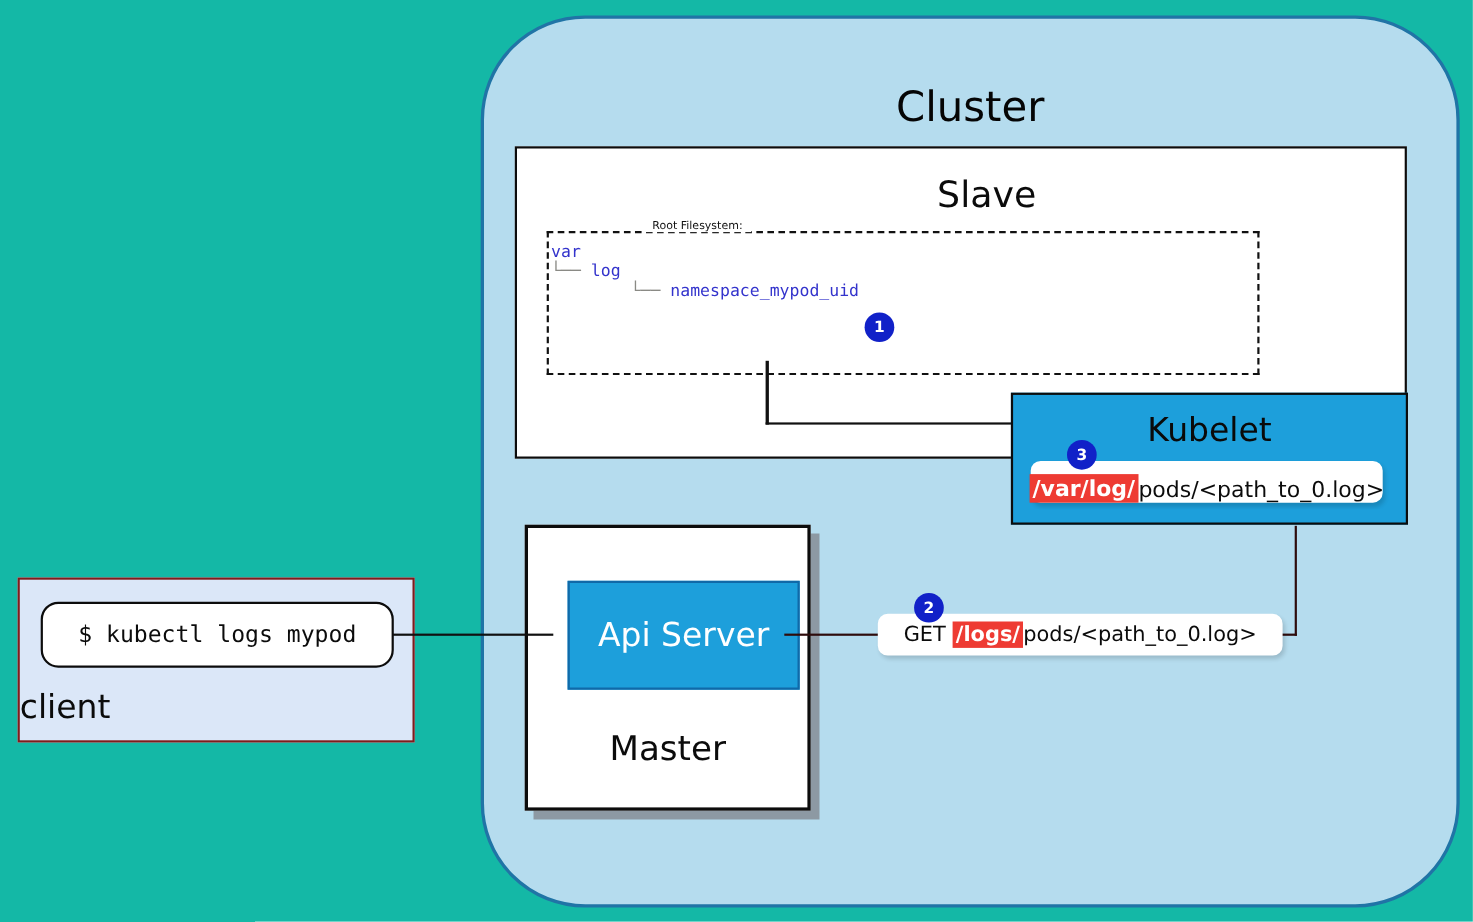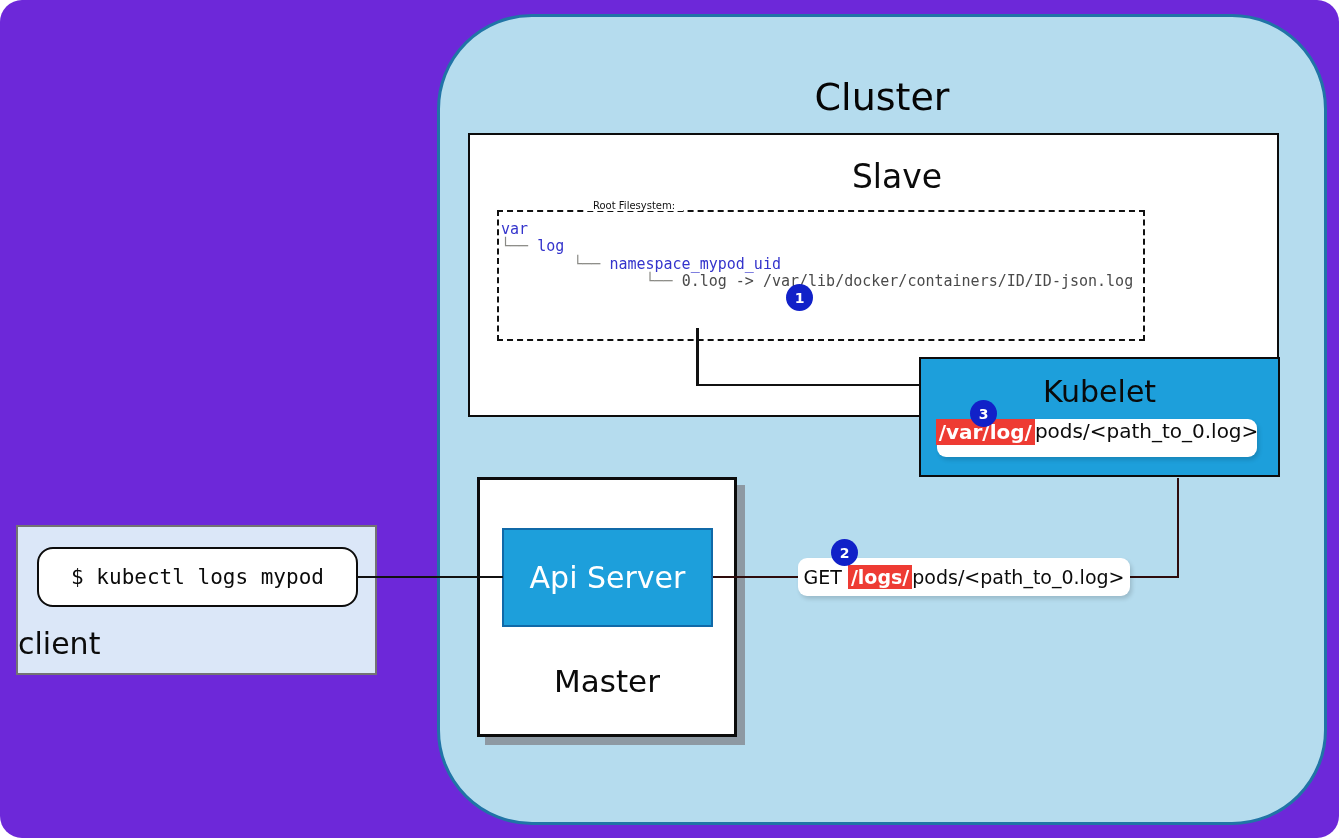--- a/index.html
+++ b/index.html
@@ -1,20 +1,20 @@
 <!DOCTYPE html>
 <html><head>
 <meta charset="utf-8">
 <style>
   * { margin:0; padding:0; box-sizing:border-box; }
   html,body { background:#ffffff; }
   .canvas {
     position:relative; width:1339px; height:838px;
     font-family:"DejaVu Sans","Liberation Sans",sans-serif;
-    color:#0b0b0b; overflow:hidden; background:#6d28d9;border-radius:22px;
+    color:#0b0b0b; overflow:hidden; background:#14b8a6;
   }
   .abs { position:absolute; }
 
   
   .cluster {
     left:437px; top:14px; width:890px; height:811px;
     background:#b5dcee; border:3px solid #2074a6; border-radius:95px;
   }
   .cluster-title { width:100%; text-align:center; padding-top:58px; font-size:38px; color:#050505; }
 
@@ -33,47 +33,47 @@
 
   
   .line { background:#111111; }
   .maroon { background:#2e0c0c; }
 
   
   .kubelet { left:919px; top:357px; width:361px; height:120px; background:#1d9fdb; border:2px solid #0c0c0c; }
   .kubelet-title { width:100%; text-align:center; padding-top:15px; font-size:30px; color:#0a0a0a; }
   .kubelet-path {
     position:absolute; left:16px; top:60px; width:320px; height:38px;
-    background:#ffffff; border-radius:9px; display:flex; align-items:flex-start; justify-content:center;
+    background:#ffffff; border-radius:9px; display:flex; align-items:flex-end; justify-content:center;
     font-size:20px; white-space:pre; box-shadow:2px 3px 4px rgba(0,0,0,0.15);
   }
   .hl-red { background:#ee3b33; color:#ffffff; font-weight:bold; padding:1px 3px; }
 
   
   .master { left:477px; top:477px; width:260px; height:260px; background:#ffffff; border:3px solid #0c0c0c; box-shadow:8px 8px 0 #8d99a3; }
   .api-server {
-    position:absolute; left:22px; top:48px; width:211px; height:99px;
+    position:absolute; left:36px; top:48px; width:211px; height:99px;
     background:#1d9fdb; border:2px solid #1069a8; display:flex; align-items:center; justify-content:center;
     color:#ffffff; font-size:30px;
   }
   .master-title { position:absolute; top:183px; width:100%; text-align:center; font-size:31px; }
 
   
-  .client { left:16px; top:525px; width:361px; height:150px; background:#dbe7f8; border:2px solid #737373; }
+  .client { left:16px; top:525px; width:361px; height:150px; background:#dbe7f8; border:2px solid #7f1d1d; }
   .cmd-box {
     position:absolute; left:19px; top:20px; width:321px; height:60px;
     background:#ffffff; border:2.5px solid #0c0c0c; border-radius:16px;
     display:flex; align-items:center; justify-content:center;
     font-family:"DejaVu Sans Mono","Liberation Mono",monospace; font-size:21px; white-space:pre;
   }
   .client-title { position:absolute; top:99px; width:100%; text-align:left; font-size:30px; }
 
   
   .get-label {
-    left:798px; top:558px; width:332px; height:38px;
+    left:798px; top:558px; width:368px; height:38px;
     background:#ffffff; border-radius:9px; display:flex; align-items:center; justify-content:center;
     font-size:19px; white-space:pre; box-shadow:2px 3px 4px rgba(0,0,0,0.15);
   }
 
   
   .badge {
     width:27px; height:27px; border-radius:50%; background:#1121c8;
     color:#ffffff; font-weight:bold; font-size:14px;
     display:flex; align-items:center; justify-content:center; z-index:30;
   }
@@ -89,21 +89,20 @@
 
   <div class="abs slave">
     <div class="slave-title">Slave</div>
 
     <div class="rootfs">
       <div class="rootfs-label">Root Filesystem:</div>
       <div class="tree">
         <div class="tree-line"><span class="t-pre"></span><span class="t-name">var</span></div>
         <div class="tree-line"><span class="t-pre">└── </span><span class="t-name">log</span></div>
         <div class="tree-line"><span class="t-pre">        └── </span><span class="t-name">namespace_mypod_uid</span></div>
-        <div class="tree-line"><span class="t-pre">                └── </span><span class="t-file">0.log -&gt; /var/lib/docker/containers/ID/ID-json.log</span></div>
       </div>
     </div>
   </div>
 
   <div class="abs line" style="left:696px; top:328px; width:2.5px; height:58px;"></div>
   <div class="abs line" style="left:696px; top:383.5px; width:224px; height:2.5px;"></div>
 
   <div class="abs master">
     <div class="api-server">
       <span>Api Server</span>

